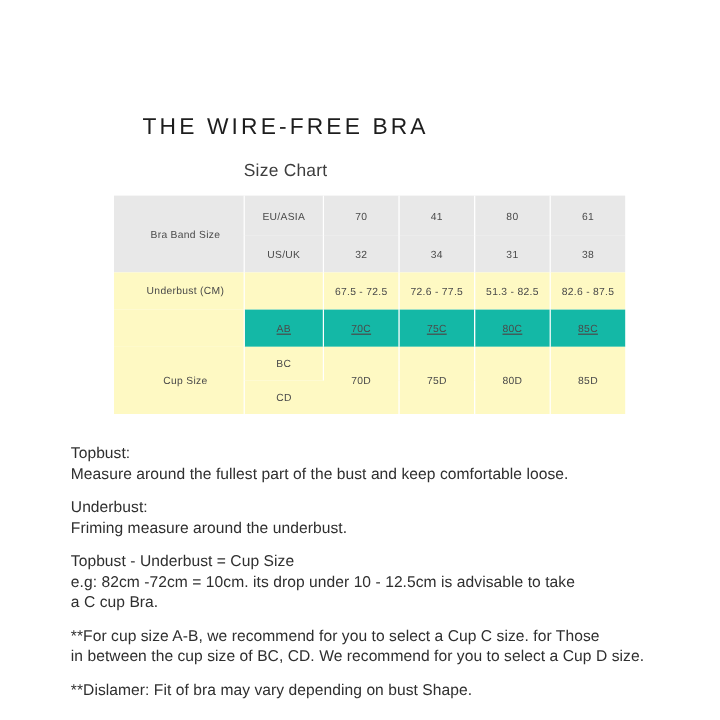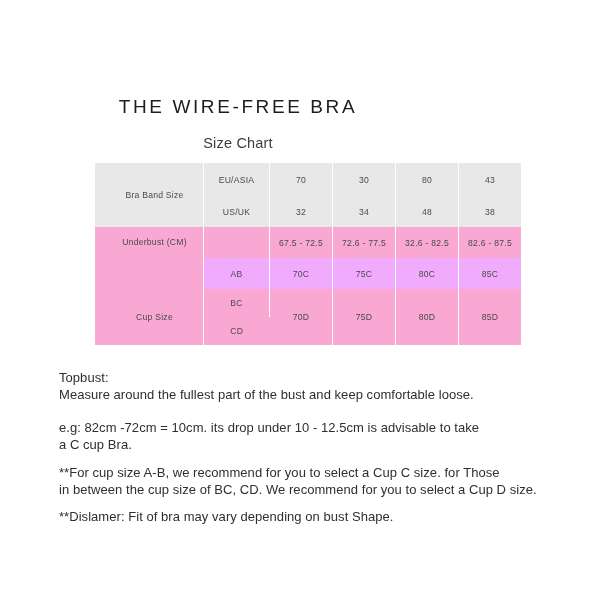--- a/index.html
+++ b/index.html
@@ -56,22 +56,22 @@
     padding: 0;
     margin: 16px;
     text-align: center;
     vertical-align: middle;
     letter-spacing: 0.25px;
     border-right: 1.6px solid #ffffff;
   }
   .size-table td:last-child { border-right: none; }
 
   .shade    { background: #e8e8e8; }
-  .shade-lt { background: #f0abfc; }
-  .plain    { background: #f9a8d4; }
+  .shade-lt { background: #14b8a6; text-decoration: underline; }
+  .plain    { background: #fef9c3; }
 
   .col-label {
     text-align: left;
     padding-left: 11px !important;
     letter-spacing: 0.3px;
     line-height: 11px;
   }
 
   
   .c1 { width: 97px; }
@@ -109,39 +109,39 @@
   <div class="chart-subtitle">Size Chart</div>
 </div>
 
 <table class="size-table">
   <tbody>
 
     <tr>
       <td class="c1 shade col-label" rowspan="2">Bra Band Size</td>
       <td class="c2 shade r-tall">EU/ASIA</td>
       <td class="c3 shade r-tall">70</td>
-      <td class="c4 shade r-tall">30</td>
+      <td class="c4 shade r-tall">41</td>
       <td class="c5 shade r-tall">80</td>
-      <td class="c6 shade r-tall">43</td>
+      <td class="c6 shade r-tall">61</td>
     </tr>
 
     <tr>
       <td class="shade r-mid">US/UK</td>
       <td class="shade r-mid">32</td>
       <td class="shade r-mid">34</td>
-      <td class="shade r-mid">48</td>
+      <td class="shade r-mid">31</td>
       <td class="shade r-mid">38</td>
     </tr>
 
     <tr>
       <td class="plain col-label r-mid">Underbust (CM)</td>
       <td class="plain r-mid"></td>
       <td class="plain r-mid">67.5 - 72.5</td>
       <td class="plain r-mid">72.6 - 77.5</td>
-      <td class="plain r-mid">32.6 - 82.5</td>
+      <td class="plain r-mid">51.3 - 82.5</td>
       <td class="plain r-mid">82.6 - 87.5</td>
     </tr>
 
     <tr>
       <td class="plain col-label r-mid"></td>
       <td class="shade-lt r-mid">AB</td>
       <td class="shade-lt r-mid">70C</td>
       <td class="shade-lt r-mid">75C</td>
       <td class="shade-lt r-mid">80C</td>
       <td class="shade-lt r-mid">85C</td>
@@ -164,24 +164,29 @@
 
 <div class="notes">
 
   <div class="note-block">
     <div class="note-line">Topbust:</div>
     <div class="note-line">Measure around the fullest part of the bust and keep comfortable loose.</div>
   </div>
 
   <div class="spacer-gap"></div>
 
-
-  <div class="spacer-gap"></div>
-
-  <div class="note-block">
+  <div class="note-block">
+    <div class="note-line">Underbust:</div>
+    <div class="note-line">Friming measure around the underbust.</div>
+  </div>
+
+  <div class="spacer-gap"></div>
+
+  <div class="note-block">
+    <div class="note-line">Topbust - Underbust = Cup Size</div>
     <div class="note-line">e.g: 82cm -72cm = 10cm. its drop under 10 - 12.5cm is advisable to take
 a C cup Bra.</div>
   </div>
 
   <div class="spacer-gap"></div>
 
   <div class="note-block">
     <div class="note-line">**For cup size A-B, we recommend for you to select a Cup C size. for Those
 in between the cup size of BC, CD. We recommend for you to select a Cup D size.</div>
   </div>

